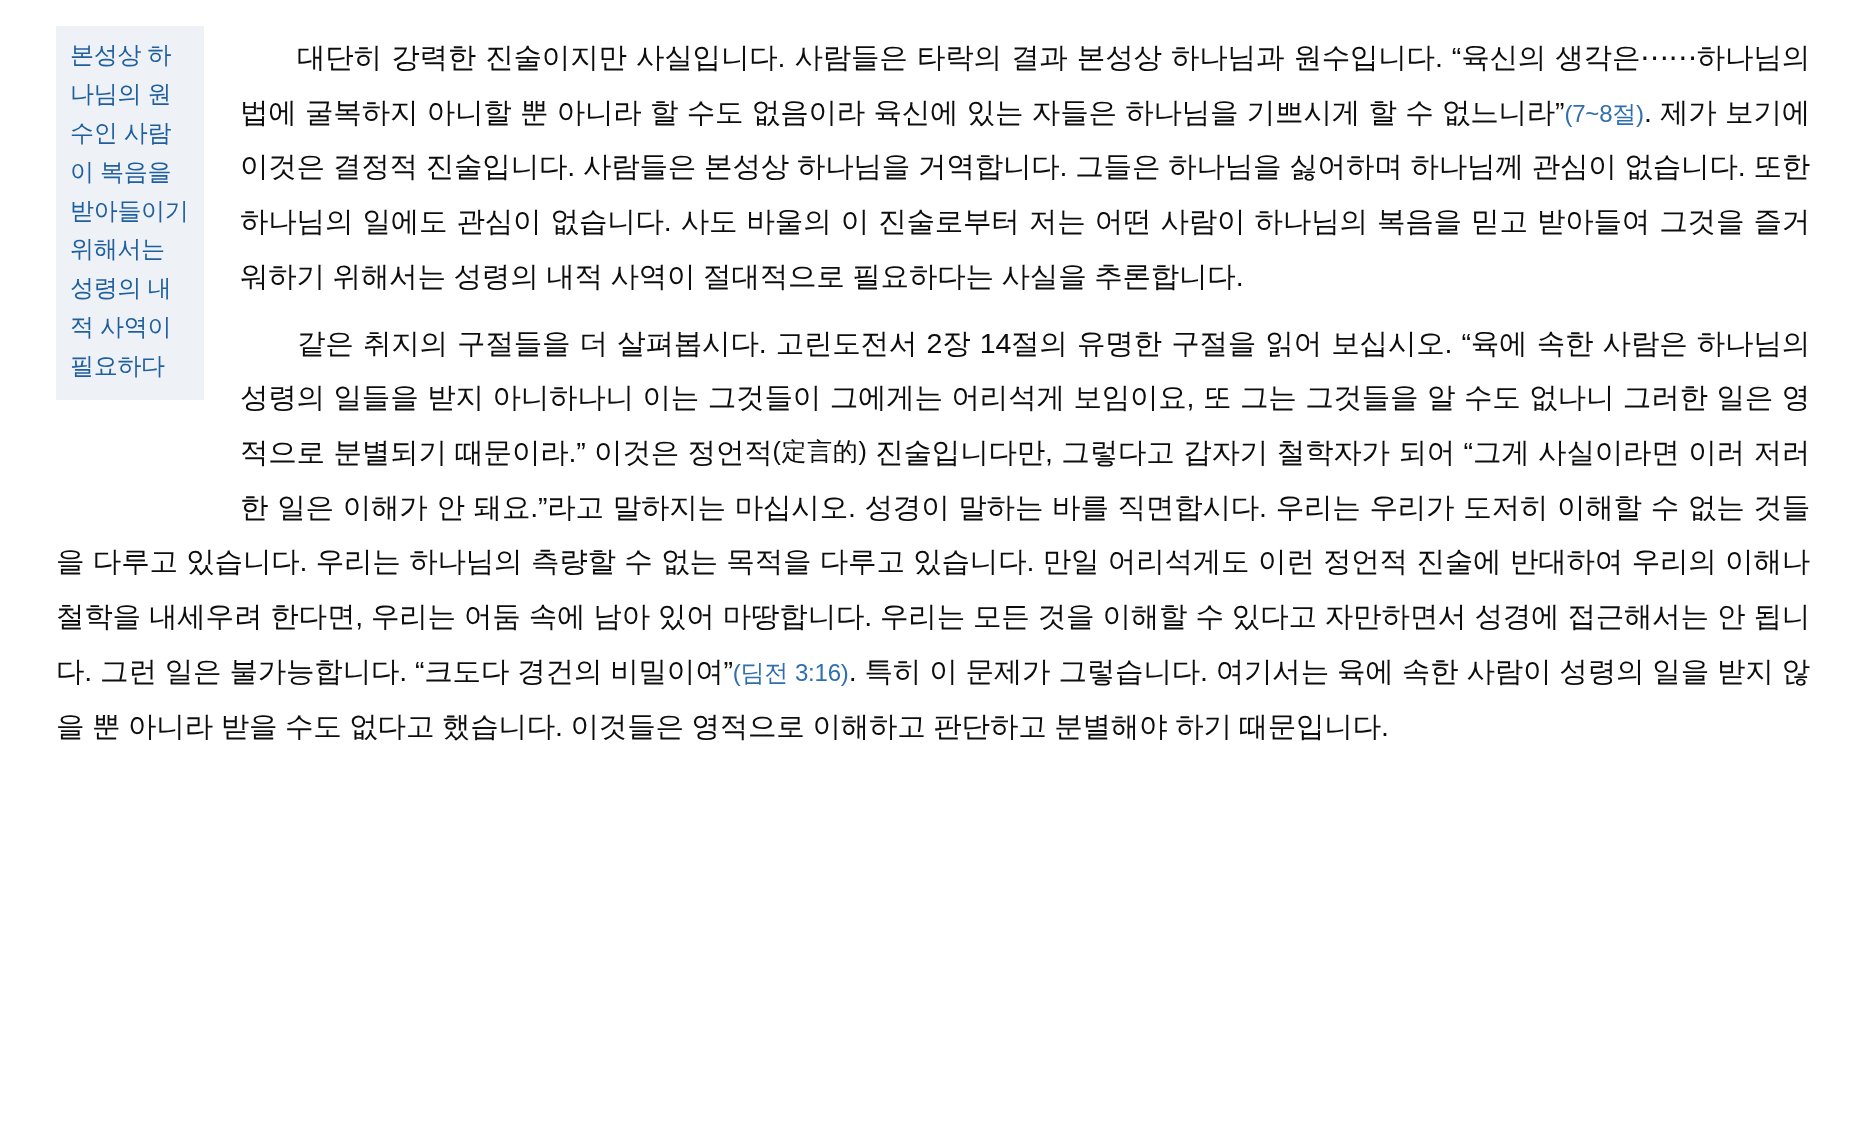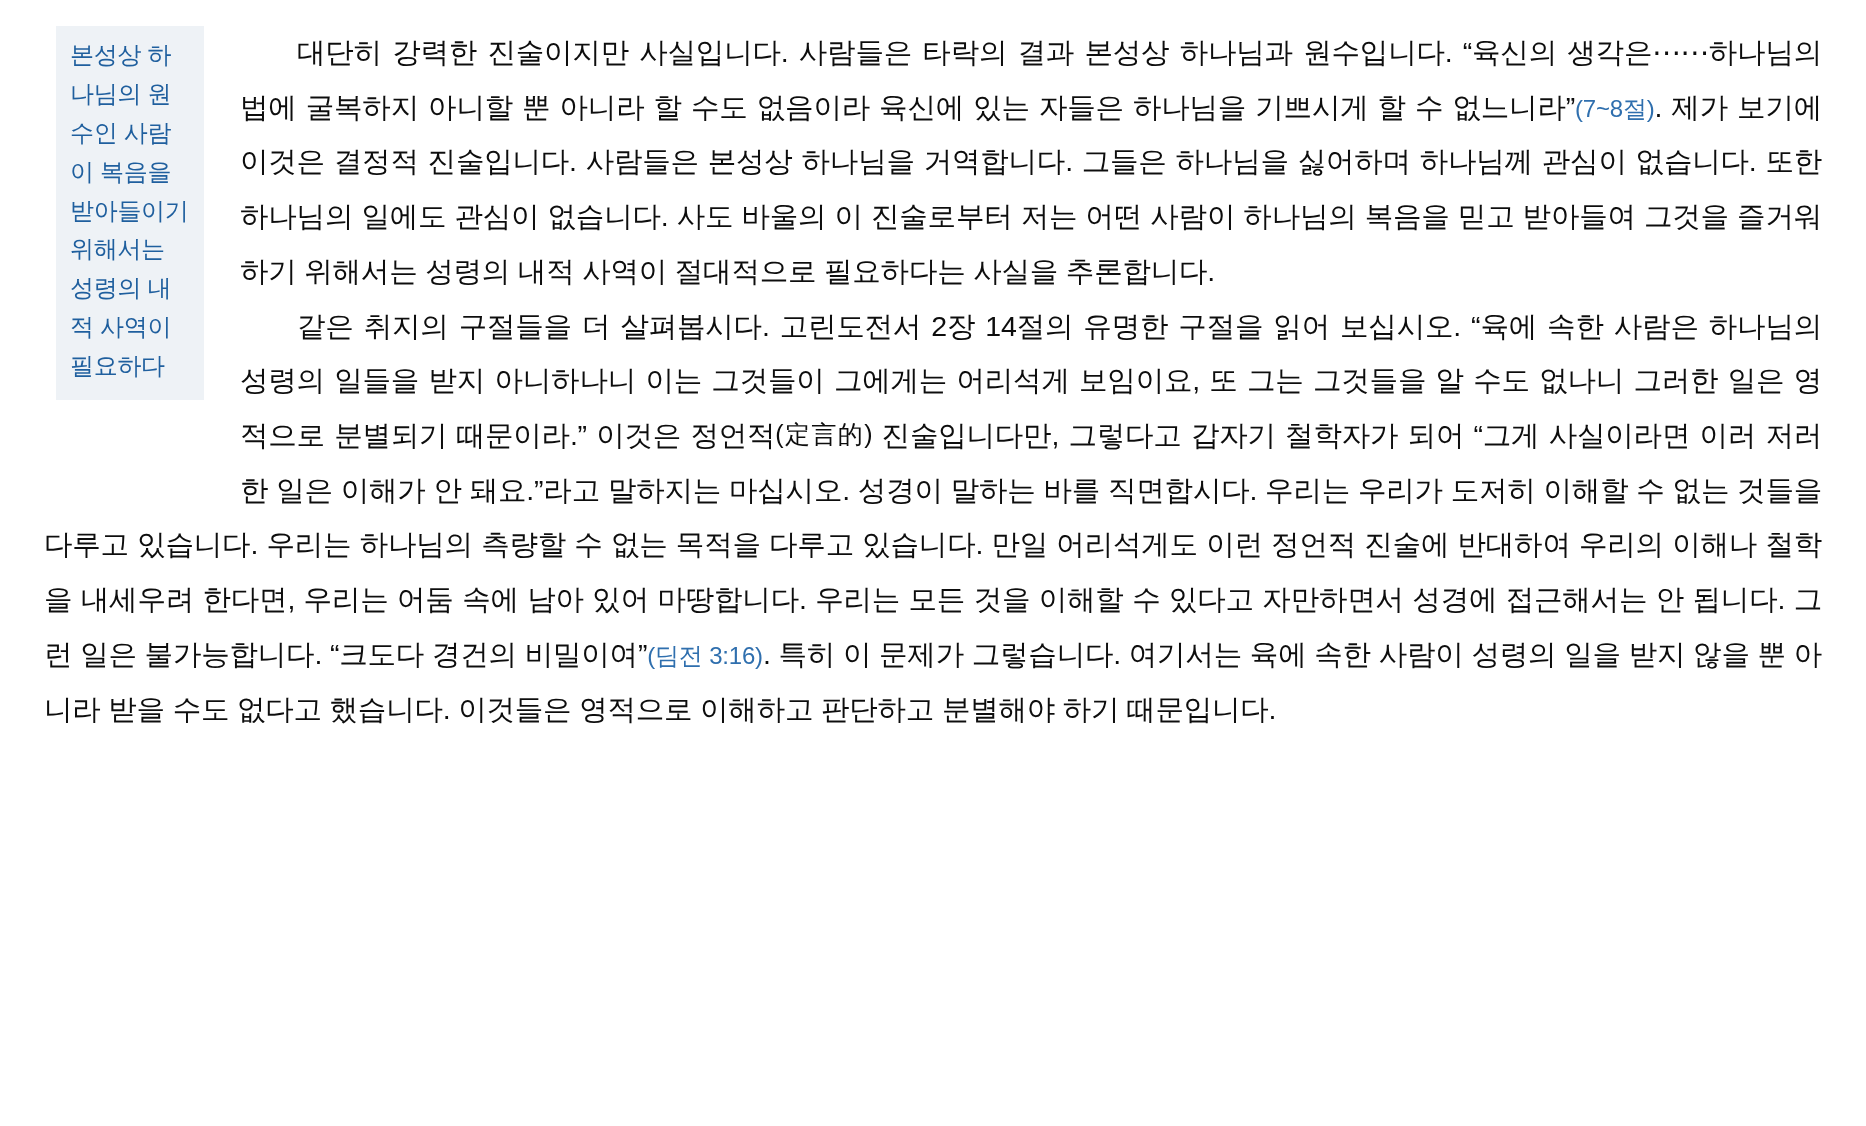--- a/index.html
+++ b/index.html
@@ -12,21 +12,21 @@
     height: 1126px;
     font-family: "Liberation Sans", "DejaVu Sans", sans-serif;
     color: #111111;
     overflow: hidden;
   }
   .page {
     position: relative;
     width: 1866px;
     height: 1126px;
     box-sizing: border-box;
-    padding: 25px 44px 0 44px;
+    padding: 18px 44px 0 44px;
   }
   .sidenote {
     position: absolute;
     left: 56px;
     top: 26px;
     width: 148px;
     background: #eef2f6;
     color: #1f5f9e;
     font-size: 24px;
     line-height: 1.62;
@@ -36,21 +36,21 @@
   }
   .body-text {
     font-size: 28.5px;
     line-height: 1.92;
     text-align: justify;
     text-justify: inter-character;
     letter-spacing: -0.2px;
     color: #0d0d0d;
   }
   .para {
-    margin: 0;
+    margin: 12px;
     text-indent: 2em;
   }
   .para.first {
     
   }
   .float-spacer {
     float: left;
     width: 196px;
     height: 470px;
     shape-outside: margin-box;

